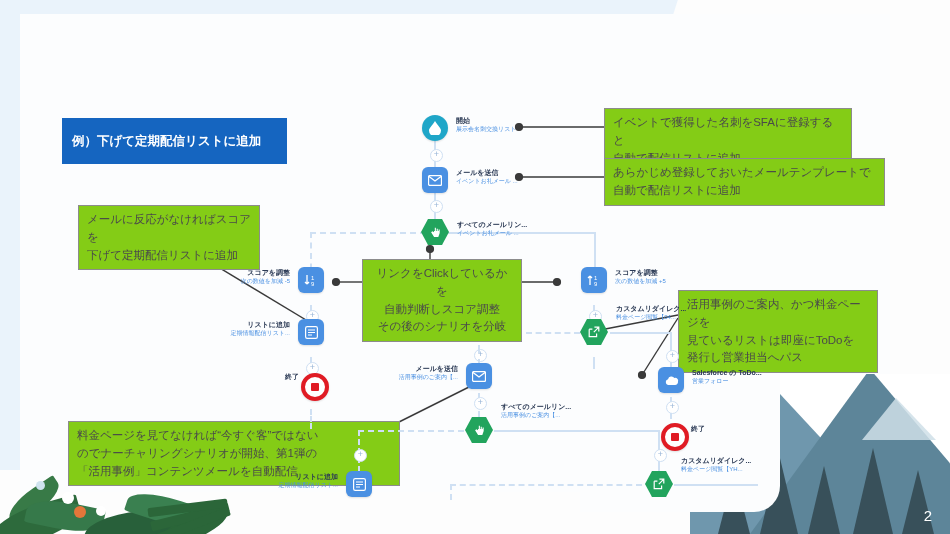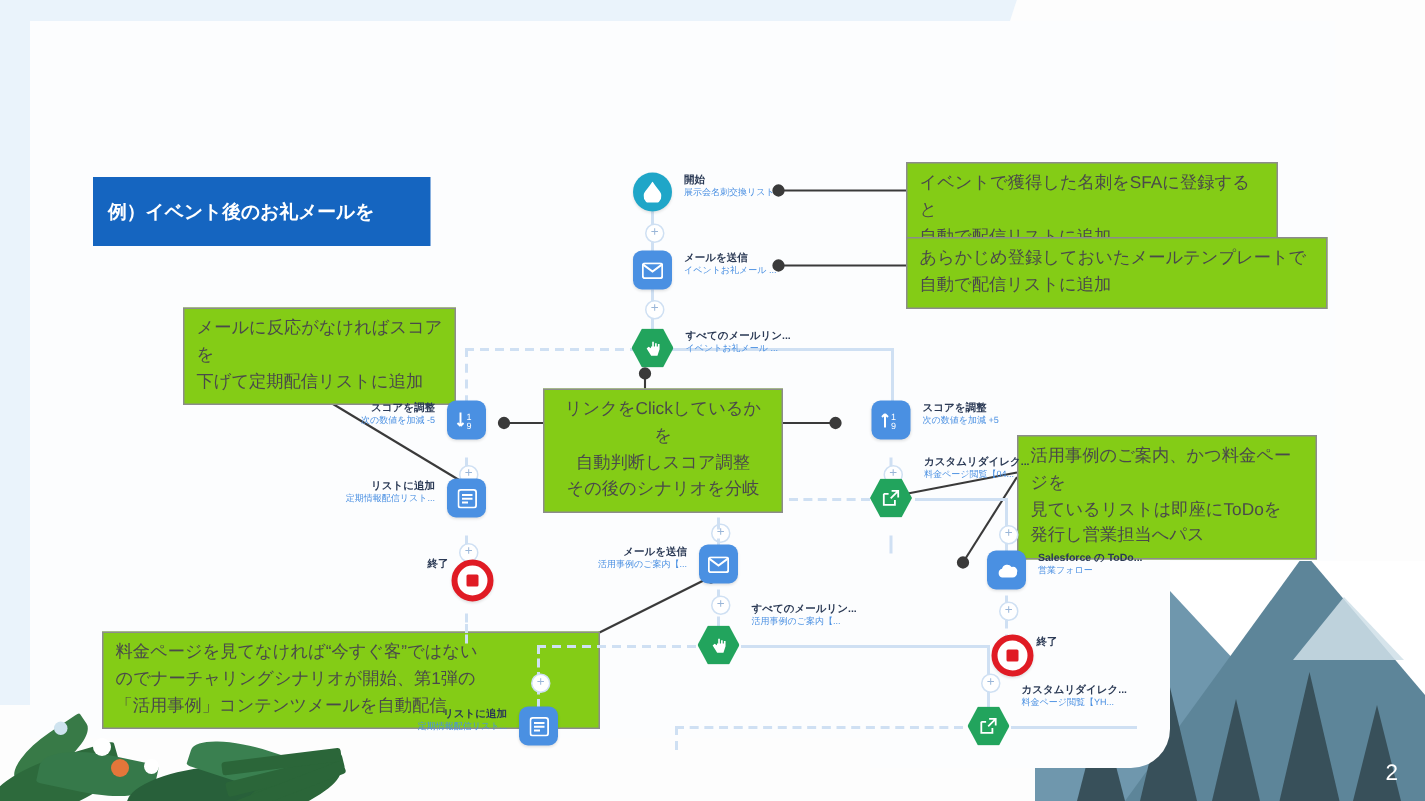--- a/index.html
+++ b/index.html
@@ -99,21 +99,21 @@
 
   
   .callout{
     position:absolute;box-sizing:border-box;
     background:#84cc16;border:1px solid #8c8c8c;
     color:#4a4a4a;font-size:11.5px;line-height:1.55;
     padding:5px 8px;white-space:pre-line;
   }
   .c1{left:604px;top:108px;width:248px;}
   .c2{left:604px;top:158px;width:281px;}
-  .c3{left:78px;top:205px;width:182px;margin-left:44px;}
+  .c3{left:78px;top:205px;width:182px;}
   .c4{left:362px;top:259px;width:160px;text-align:center;}
   .c5{left:678px;top:290px;width:200px;}
   .c6{left:68px;top:421px;width:332px;}
 
   
   #wires{position:absolute;left:0;top:0;width:950px;height:534px;pointer-events:none;}
 
   
   .flow{position:absolute;left:250px;top:105px;width:560px;height:410px;}
 
@@ -189,21 +189,21 @@
     <div class="frond"></div>
     <div class="flower f3"></div>
     <div class="flower f1"></div>
     <div class="flower-o"></div>
     <div class="flower f2"></div>
   </div>
 
 
   <div class="example-box">
     <div class="ex-label">
-      <span>例）イベント後のお礼メールを</span>
+      <span>例）下げて定期配信リストに追加</span>
     </div>
   </div>
 
   <svg id="wires">
     <g stroke="#3a3a3a" stroke-width="1.4" fill="#3a3a3a">
 
       <line x1="604" y1="127" x2="520" y2="127"></line>
       <circle cx="519" cy="127" r="3.4"></circle>
 
       <line x1="604" y1="177" x2="520" y2="177"></line>

